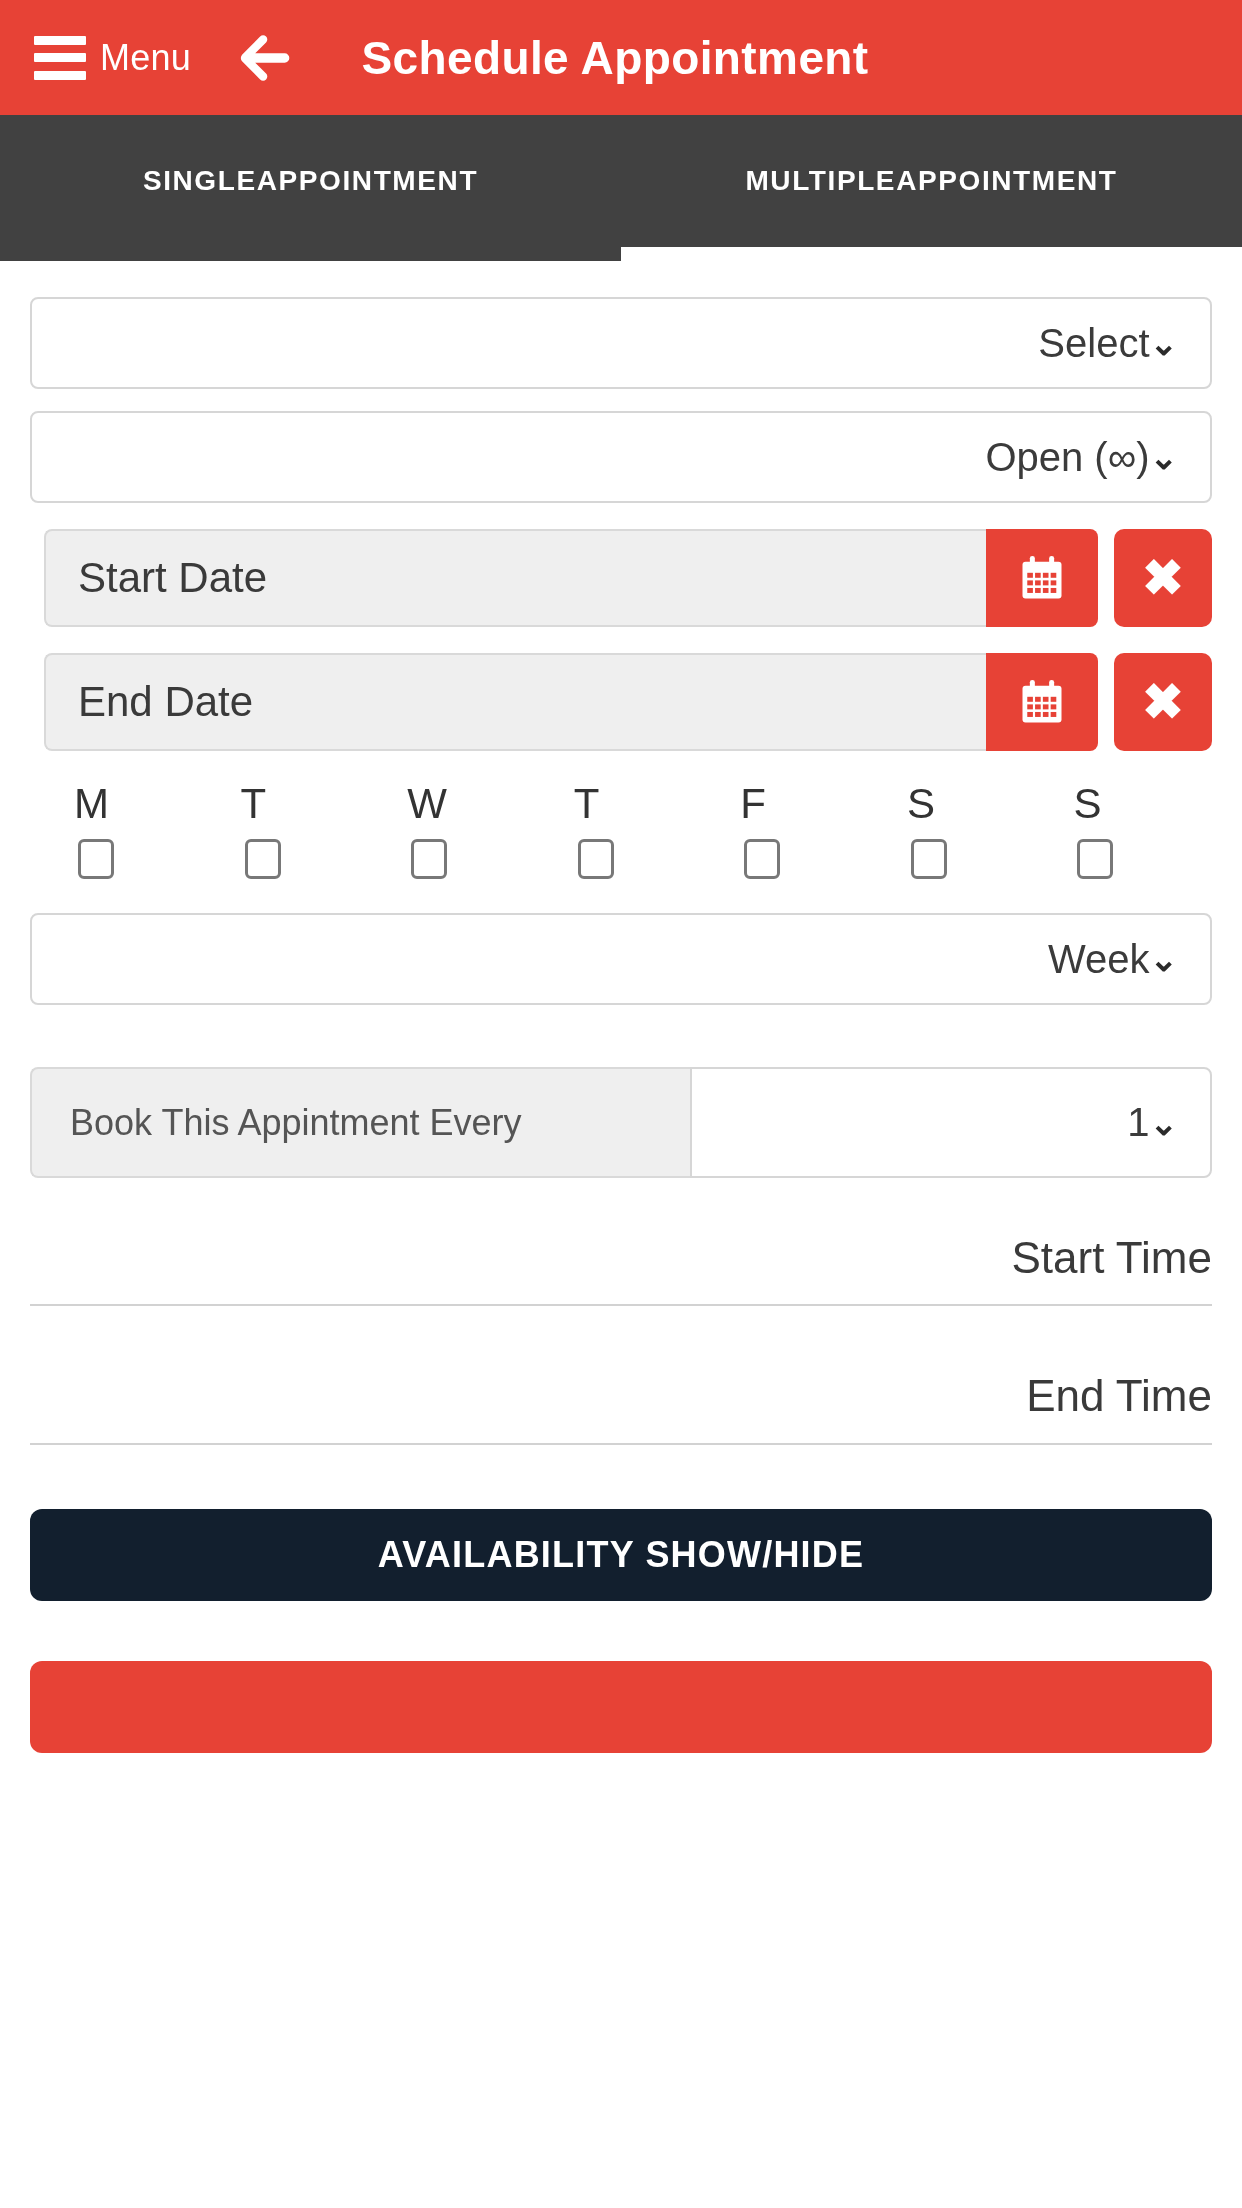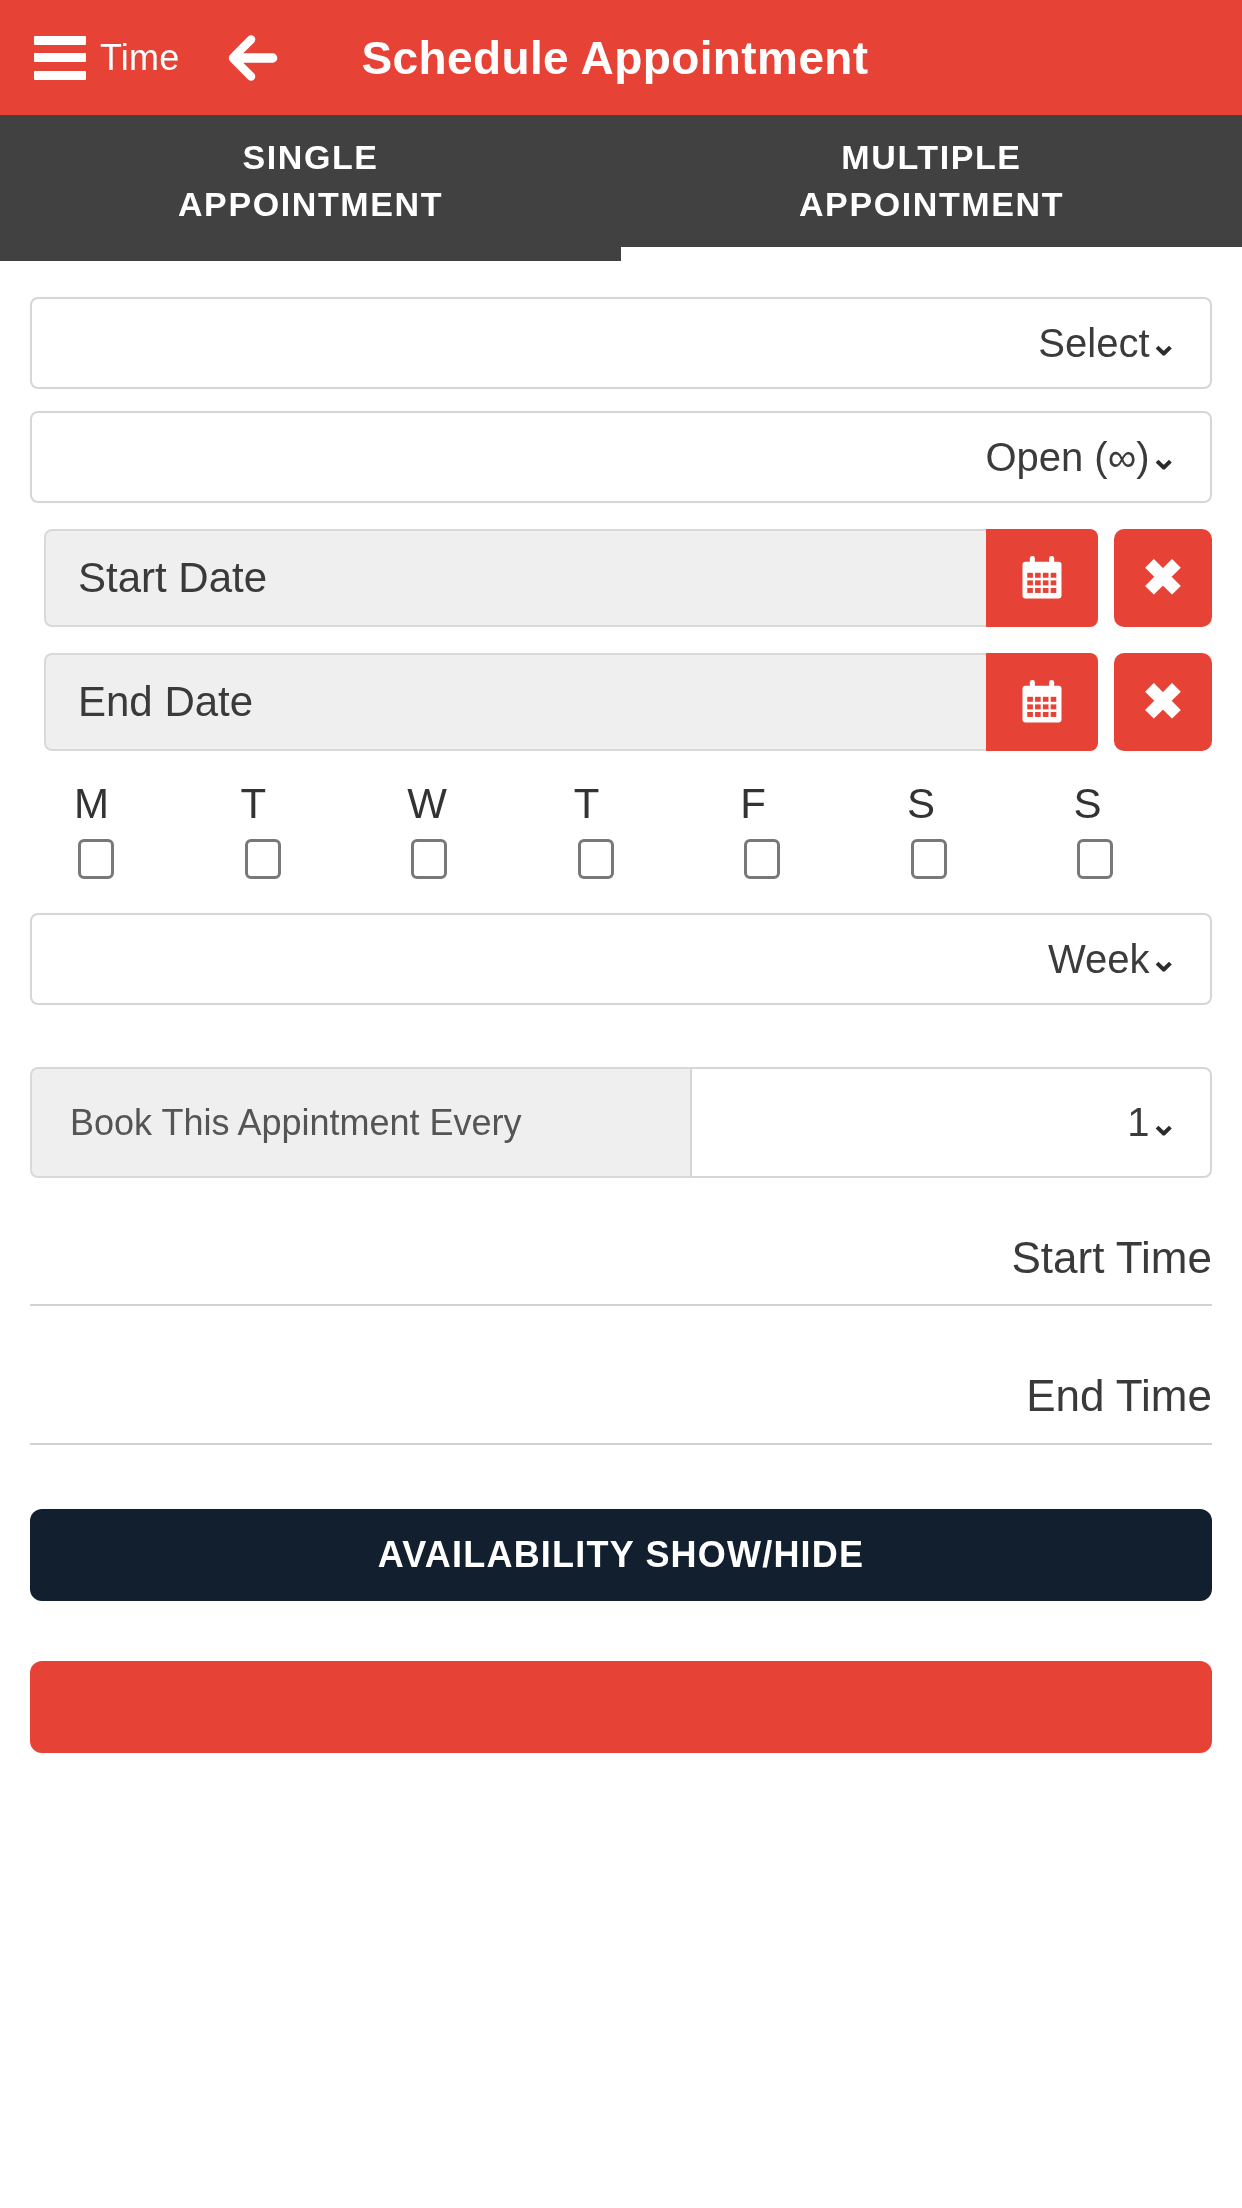--- a/index.html
+++ b/index.html
@@ -69,25 +69,24 @@
 
   
   .tabs {
     display: flex;
     background: #414141;
     height: 132px;
   }
   .tab {
     flex: 1;
     display: flex;
-    flex-direction: column;
     align-items: center;
     justify-content: center;
     color: #ffffff;
-    font-size: 34px;
+    font-size: 28px;
     font-weight: 700;
     letter-spacing: 1.6px;
     line-height: 1.38;
     cursor: pointer;
     position: relative;
   }
   .tab.active {
     height: 132px;
   }
   .tab.inactive::after {
@@ -273,21 +272,21 @@
 </head>
 <body>
 
 <div class="header">
   <div class="menu-btn">
     <span class="hamburger">
       <span></span>
         <span></span>
         <span></span>
     </span>
-    <span class="menu-label">Time</span>
+    <span class="menu-label">Menu</span>
   </div>
   <div class="back-arrow">
     <svg width="62" height="62" viewBox="0 0 24 24">
       <path d="M20 10.2H8.6l4.2-4.2a1.6 1.6 0 0 0-2.3-2.3L3.6 10.6a2 2 0 0 0 0 2.8l6.9 6.9a1.6 1.6 0 0 0 2.3-2.3l-4.2-4.2H20a1.8 1.8 0 0 0 0-3.6z" fill="#ffffff"></path>
     </svg>
   </div>
   <div class="header-title">Schedule Appointment</div>
 </div>
 
 <div class="tabs">

